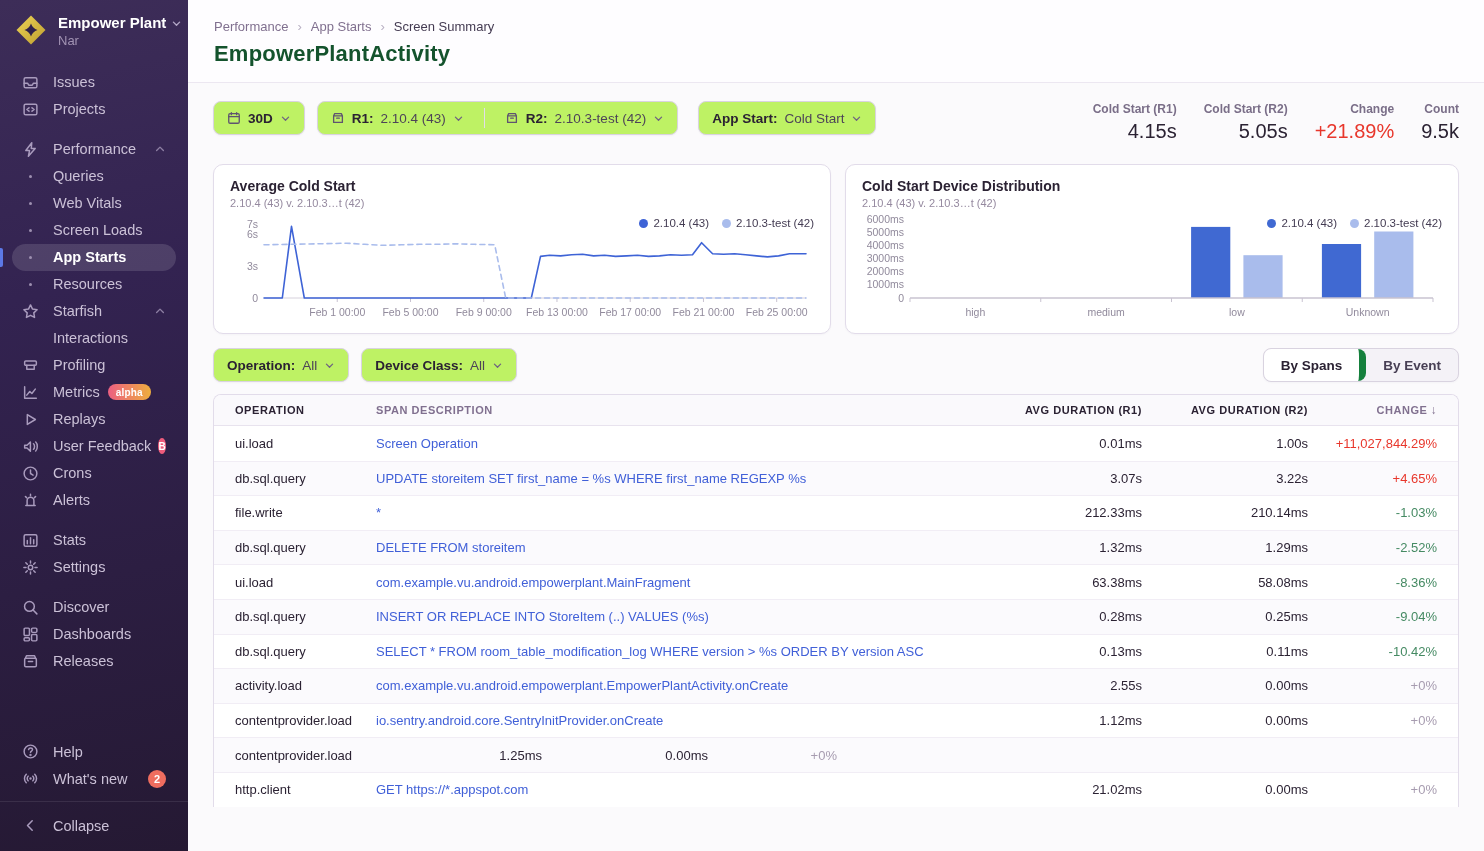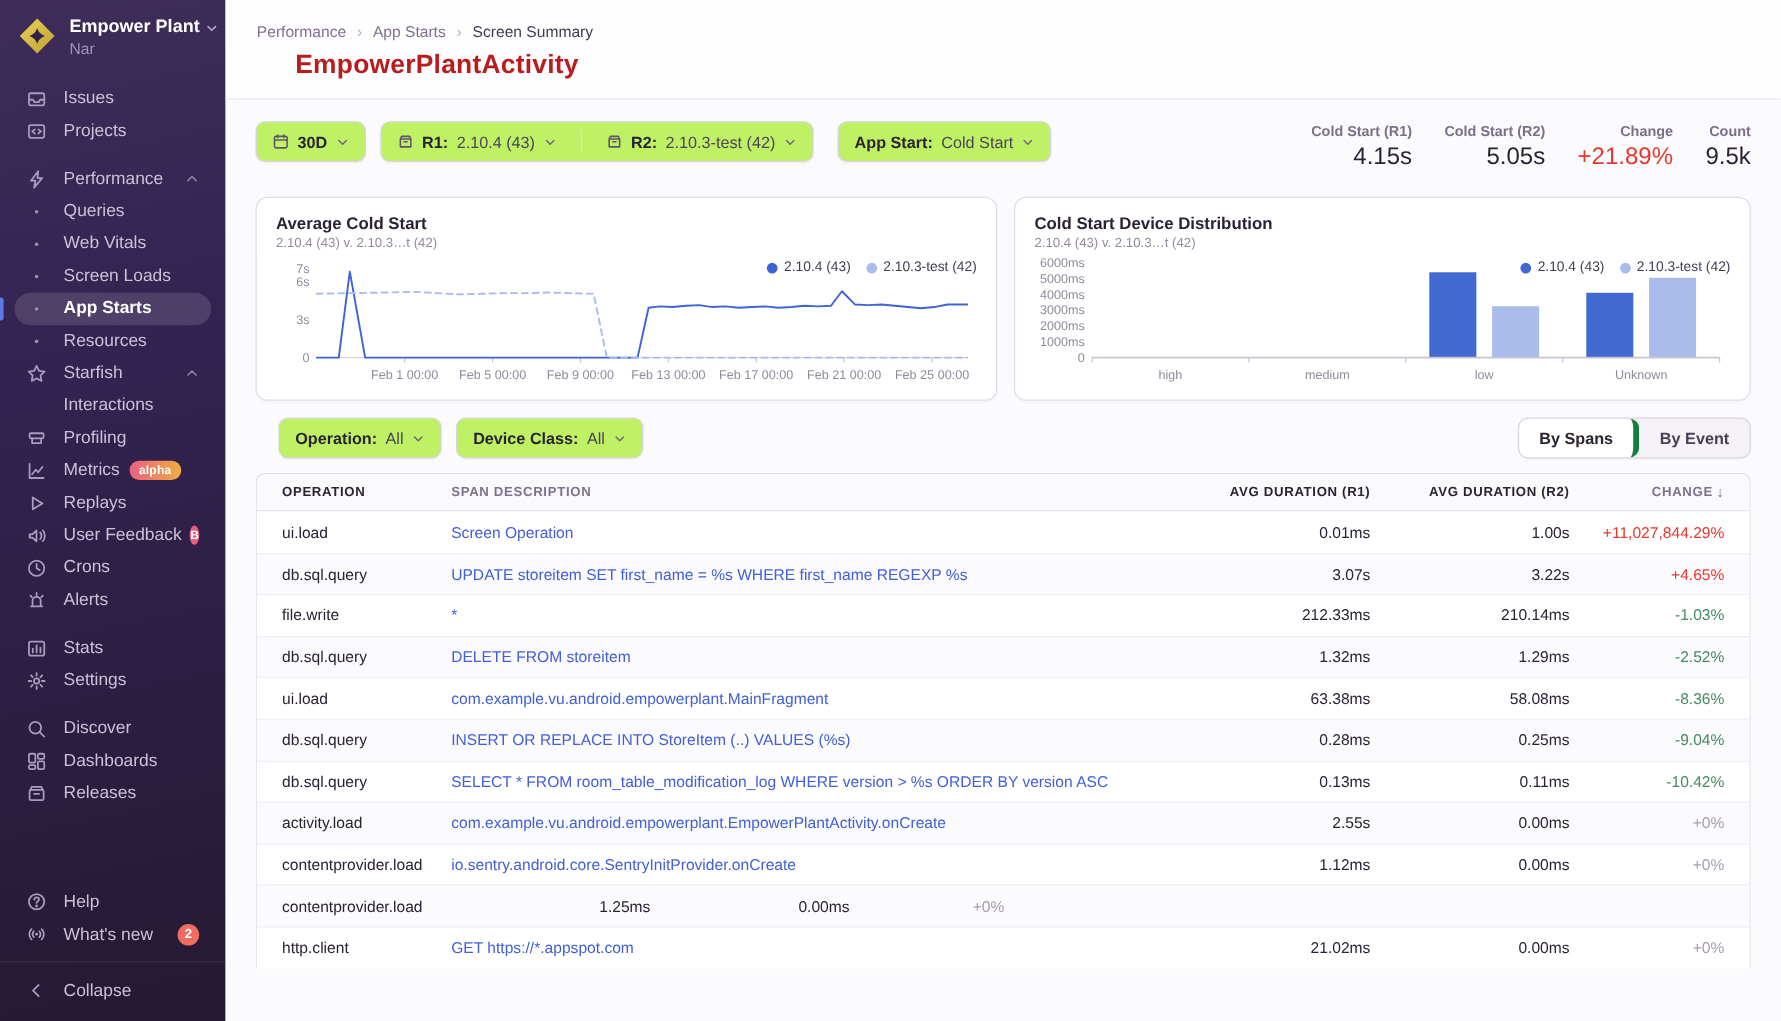--- a/index.html
+++ b/index.html
@@ -38,21 +38,21 @@
   .nav-footer { padding:0 12px 12px; }
   .footer-sep { border:none; border-top:1px solid rgba(255,255,255,0.09); margin:9px -12px 10px; }
 
   
   main { flex:1; display:flex; flex-direction:column; overflow:hidden; background:#fbfafc; }
   .page-header { background:#fefdff; border-bottom:1px solid #ece7f1; padding:19px 26px 15px; }
   .breadcrumb { font-size:13px; color:#80708f; display:flex; gap:9px; align-items:center; }
   .crumb { cursor:pointer; }
   .crumb-current { color:#443b52; }
   .crumb-sep { color:#b9b1c4; font-size:13px; }
-  .page-title { margin-top:7px; font-size:22px; font-weight:700; color:#b91c1c; letter-spacing:.2px;margin-left:32px; }
+  .page-title { margin-top:7px; font-size:22px; font-weight:700; color:#14532d; letter-spacing:.2px; }
   .content { padding:18px 25px 0; flex:1; overflow:hidden; }
 
   
   .toolbar-row { display:flex; align-items:flex-start; gap:12px; margin-bottom:21px; }
   .btn { display:inline-flex; align-items:center; gap:7px; background:#bef264; border:1px solid #d9d3e0; border-radius:8px;
          height:34px; padding:0 13px; font-size:13.5px; color:#2b2233; cursor:pointer;
          box-shadow:0 1px 2px rgba(43,34,51,0.04); white-space:nowrap; }
   .btn b { font-weight:700; }
   .btn .val { color:#4d4458; }
   .btn-icon { color:#5f5470; display:flex; }
@@ -71,25 +71,25 @@
   .panel { background:#fff; border:1px solid #e2dcea; box-shadow:0 1px 2px rgba(43,34,51,0.03); }
   .chart-panel { flex:1; height:170px; border-radius:10px; padding:13px 16px 0; position:relative; }
   .chart-title { font-size:14px; font-weight:700; color:#2b2233; }
   .chart-sub { font-size:11px; color:#95899f; margin-top:3px; }
   .legend { position:absolute; top:52px; right:16px; display:flex; gap:13px; font-size:11.5px; color:#433b52; align-items:center; }
   .legend-item { display:flex; align-items:center; cursor:pointer; }
   .ldot { width:9px; height:9px; border-radius:50%; margin-right:5px; }
   .chart-svg { display:block; margin-top:3px; }
 
   
-  .filter-row2 { display:flex; gap:12px; margin-bottom:12px;margin-left:19px; }
+  .filter-row2 { display:flex; gap:12px; margin-bottom:12px; }
   .seg { margin-left:auto; display:flex; border:1px solid #d9d3e0; border-radius:8px; height:34px; background:#f4f2f7;
          box-shadow:0 1px 2px rgba(43,34,51,0.03); overflow:hidden; }
   .seg-btn { padding:0 17px; display:flex; align-items:center; font-size:13.5px; color:#473f54; font-weight:600; cursor:pointer; }
-  .seg-btn.active { background:#fff; color:#2b2233; font-weight:700; border-right:5px solid #15803d; border-radius:8px; }
+  .seg-btn.active { background:#fff; color:#2b2233; font-weight:700; border-right:7px solid #15803d; border-radius:8px; }
 
   
   .table-panel { border:1px solid #e2dcea; border-bottom:none; border-radius:8px 8px 0 0; background:#fff; overflow:hidden; }
   .thead { display:flex; align-items:center; height:31px; background:#faf9fc; border-bottom:1px solid #e8e3ee;
            font-size:11px; font-weight:700; color:#80708f; letter-spacing:.05em; }
   .tr { display:flex; align-items:center; height:34.6px; border-top:1px solid #f1edf5; font-size:13px; cursor:pointer; }
   .tr:first-child { border-top:none; }
   .tr:nth-child(even) { background:#fbfafd; }
   .col-op { width:162px; flex:0 0 162px; padding-left:21px; color:#2b2233; }
   .col-desc { flex:1; overflow:hidden; white-space:nowrap; text-overflow:ellipsis; }

